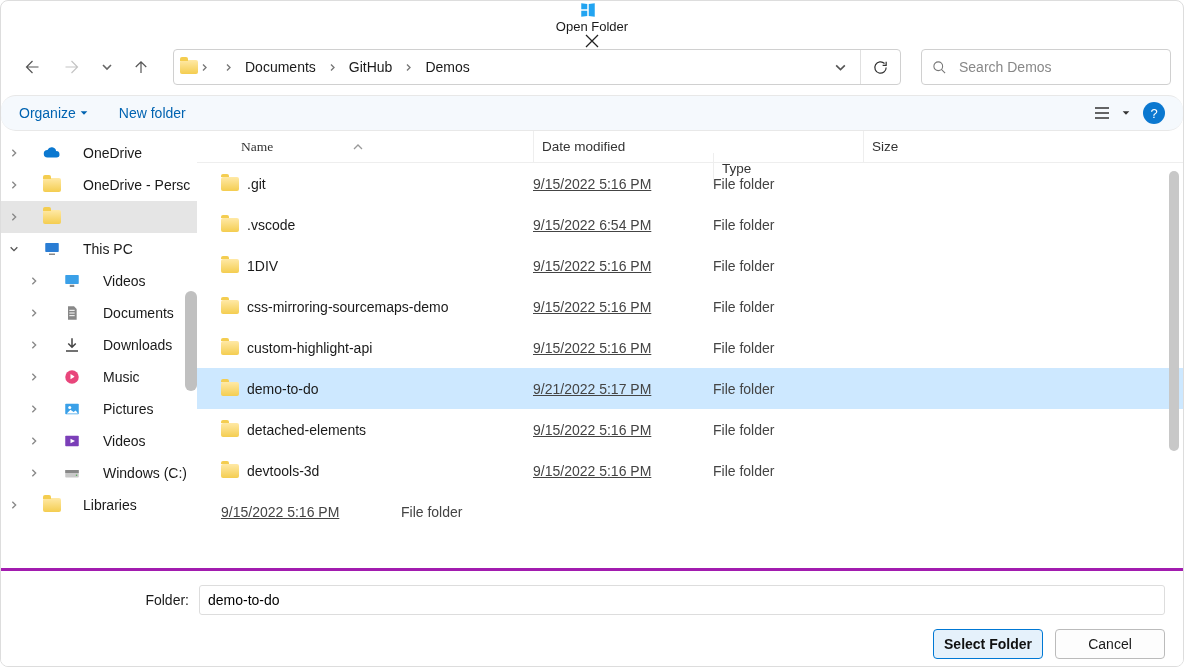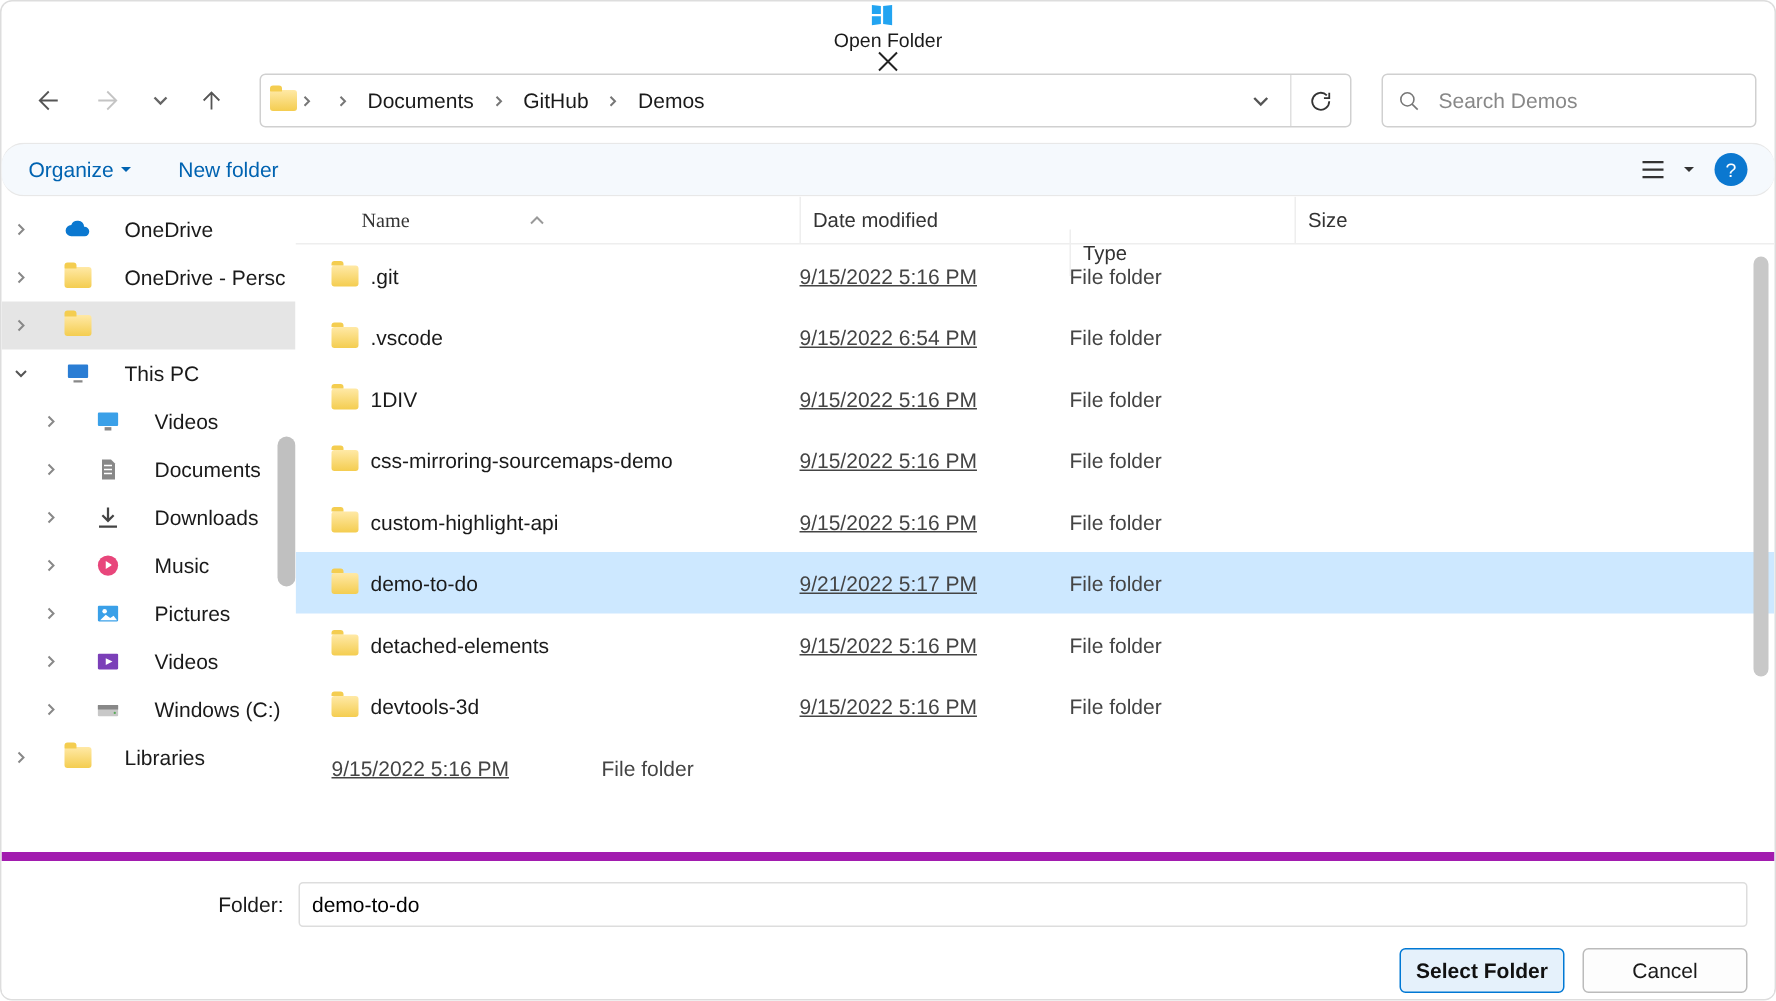--- a/index.html
+++ b/index.html
@@ -63,21 +63,21 @@
   .row .cell-name { width:312px; display:flex; align-items:center; gap:8px;}
   .row .cell-date { width:180px; color:#444;text-decoration:underline;}
   .row .cell-type { width:150px; color:#444;}
   .row .cell-size { width:90px; color:#444;}
   .folder-icon { width:18px; height:14px; background:linear-gradient(#ffe9a6,#f4cd50); border-radius:2px; position:relative; flex-shrink:0;}
   .folder-icon::before { content:''; position:absolute; top:-3px; left:0; width:8px; height:3.5px; background:#f4cd50; border-radius:2px 2px 0 0;}
   
   .list-scrollbar { position:absolute; right:4px; top:40px; width:10px; height:280px; background:#c8c8c8; border-radius:5px;}
 
   
-  .bottom { height:98px; border-top:6px solid #a21caf; padding:14px 18px 12px 18px; display:flex; flex-direction:column; gap:14px; background:#fff;}
+  .bottom { height:98px; border-top:3px solid #a21caf; padding:14px 18px 12px 18px; display:flex; flex-direction:column; gap:14px; background:#fff;}
   .folder-row { display:flex; align-items:center;}
   .folder-label { width:180px; text-align:right; padding-right:10px; font-size:14px;}
   .folder-input { flex:1; height:30px; border:1px solid #ddd; border-radius:3px; padding:0 8px; font-size:14px; outline:none;}
   .button-row { display:flex; justify-content:flex-end; gap:12px;}
   .btn { min-width:110px; height:30px; border:1px solid #bbb; border-radius:4px; background:#fdfdfd; font-size:14px; display:flex;align-items:center; justify-content:center; cursor:pointer;}
   .btn.primary { background:#e5f1fb; border-color:#0078d4; color:#111;font-weight:bold;}
   
   
   svg { display:block; }
 

